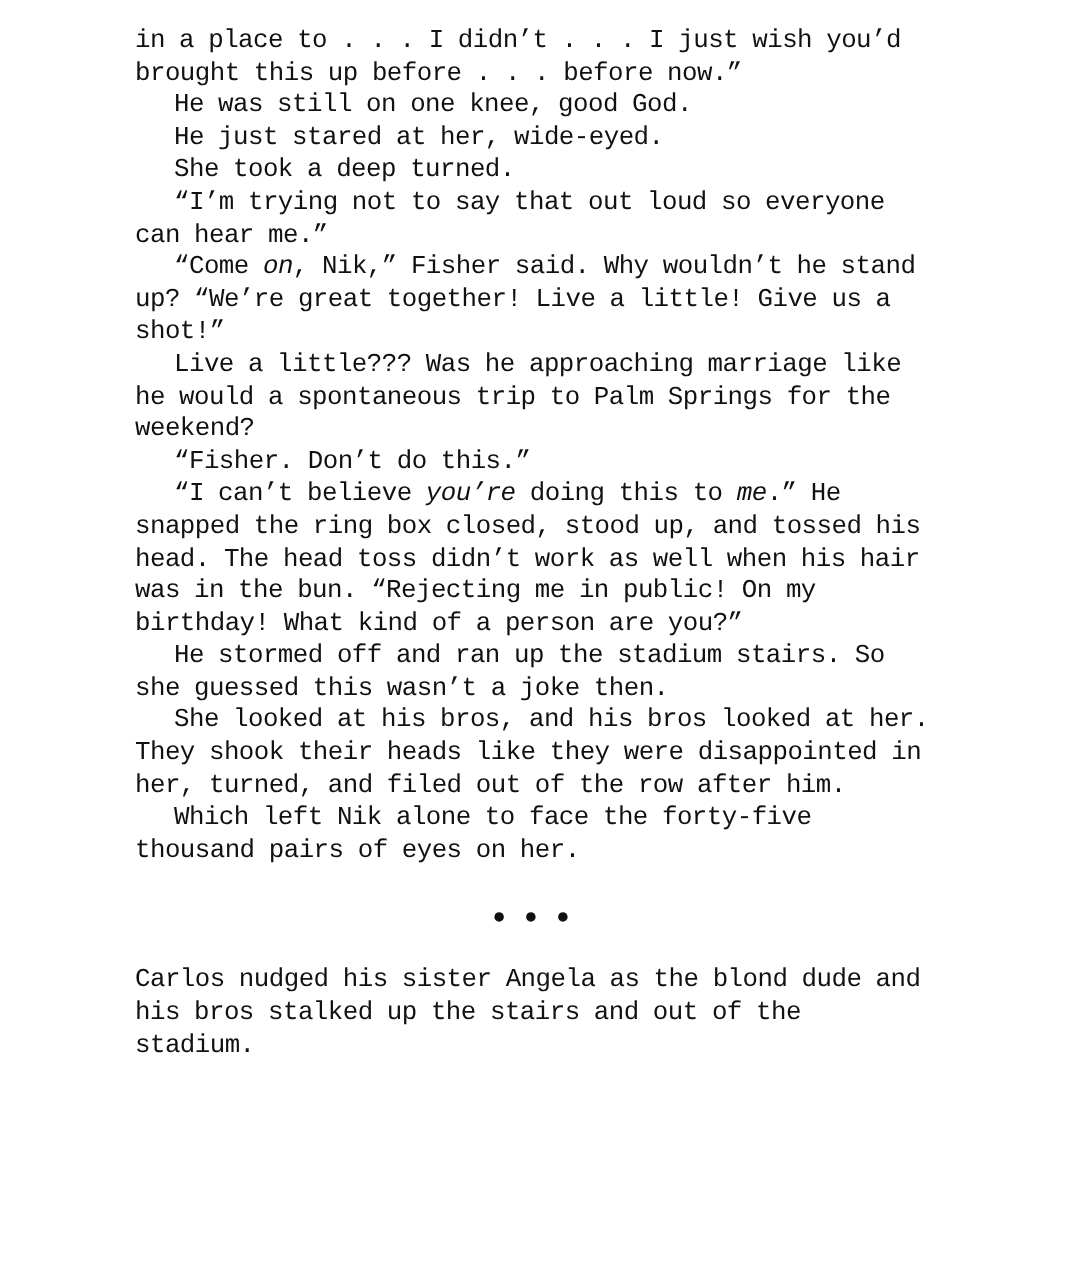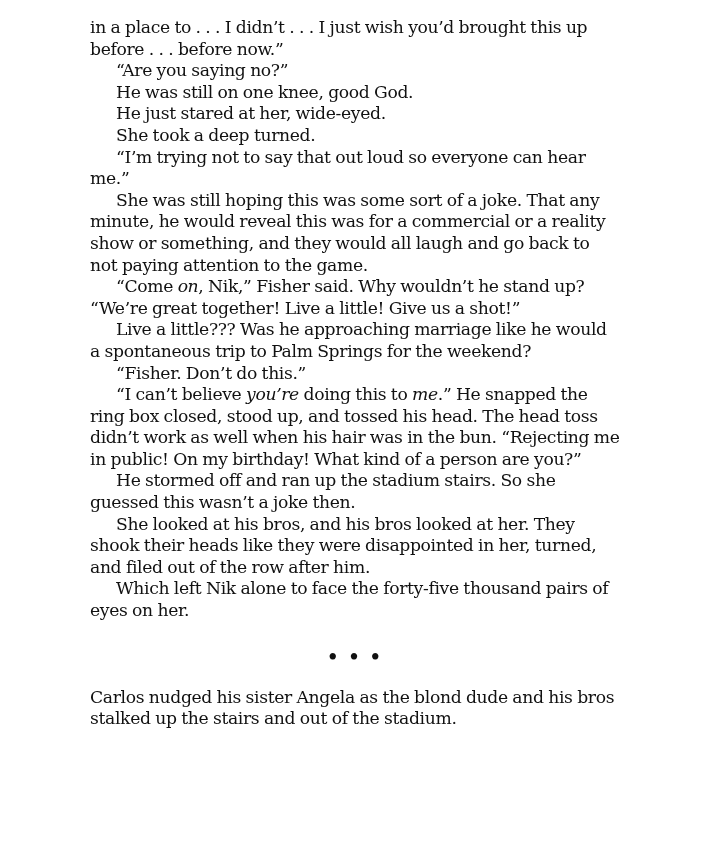--- a/index.html
+++ b/index.html
@@ -21,20 +21,21 @@
       font-family: "DejaVu Serif", "Liberation Serif", serif;
       font-size: 17.2px;
       line-height: 21.6px;
       color: #111111;
       letter-spacing: -0.35px;
       word-spacing: -0.5px;
     }
     .page p {
       margin: 0;
       padding: 0;
+      font-family: Liberation Mono, monospace;
     }
     .page p.indent {
       text-indent: 26px;
     }
     .page p.noindent {
       text-indent: 0;
     }
     .scene-break {
       text-align: center;
       margin: 22px 0 0 0;
@@ -48,26 +49,24 @@
     em {
       font-style: italic;
     }
   </style>
 </head>
 <body>
 
 <div class="page">
   <div id="section-1">
       <p class="noindent"><span>in a place to . . . I didn’t . . . I just wish you’d brought this up before . . . before now.”</span></p>
-      <p class="indent"><span>“Are you saying no?”</span></p>
       <p class="indent"><span>He was still on one knee, good God.</span></p>
       <p class="indent"><span>He just stared at her, wide-eyed.</span></p>
       <p class="indent"><span>She took a deep turned.</span></p>
       <p class="indent"><span>“I’m trying not to say that out loud so everyone can hear me.”</span></p>
-      <p class="indent"><span>She was still hoping this was some sort of a joke. That any minute, he would reveal this was for a commercial or a reality show or something, and they would all laugh and go back to not paying attention to the game.</span></p>
       <p class="indent"><span>“Come </span><em>on</em><span>, Nik,” Fisher said. Why wouldn’t he stand up? “We’re great together! Live a little! Give us a shot!”</span></p>
       <p class="indent"><span>Live a little??? Was he approaching marriage like he would a spontaneous trip to Palm Springs for the weekend?</span></p>
       <p class="indent"><span>“Fisher. Don’t do this.”</span></p>
       <p class="indent"><span>“I can’t believe </span><em>you’re</em><span> doing this to </span><em>me</em><span>.” He snapped the ring box closed, stood up, and tossed his head. The head toss didn’t work as well when his hair was in the bun. “Rejecting me in public! On my birthday! What kind of a person are you?”</span></p>
       <p class="indent"><span>He stormed off and ran up the stadium stairs. So she guessed this wasn’t a joke then.</span></p>
       <p class="indent"><span>She looked at his bros, and his bros looked at her. They shook their heads like they were disappointed in her, turned, and filed out of the row after him.</span></p>
       <p class="indent"><span>Which left Nik alone to face the forty-five thousand pairs of eyes on her.</span></p>
     </div>
   <div class="scene-break">• • •</div>
   <div id="section-2">

